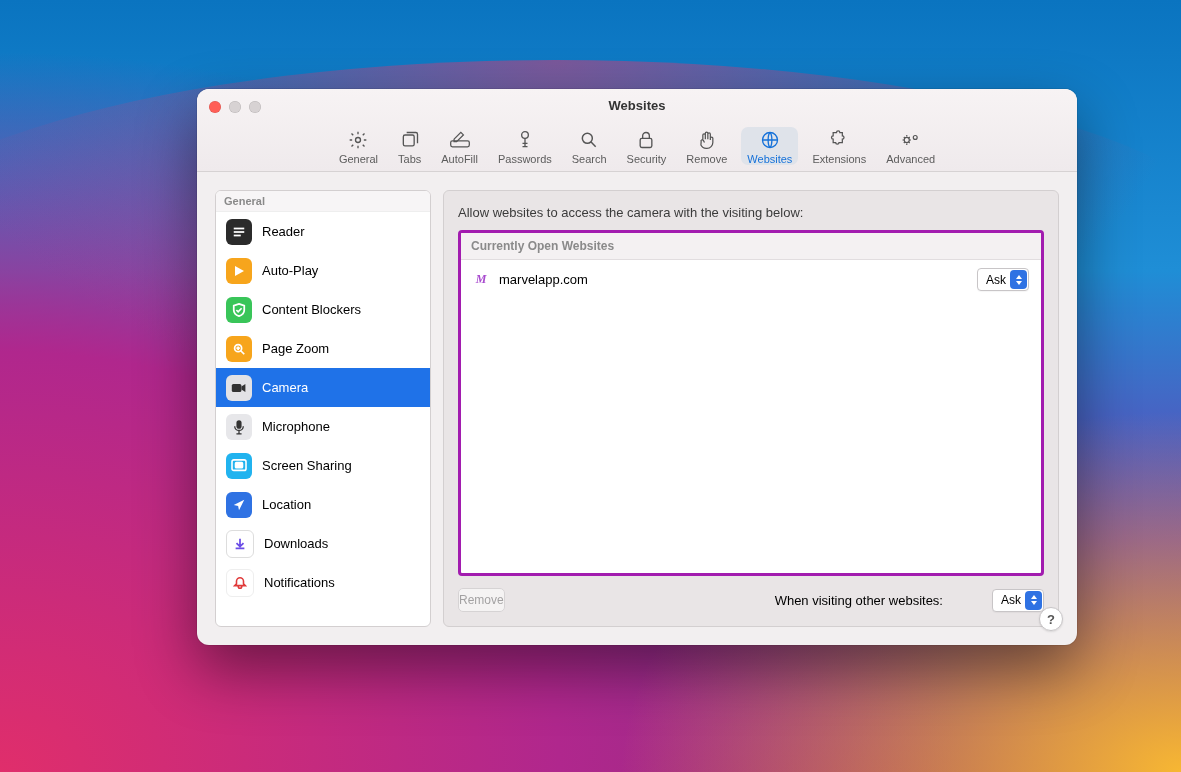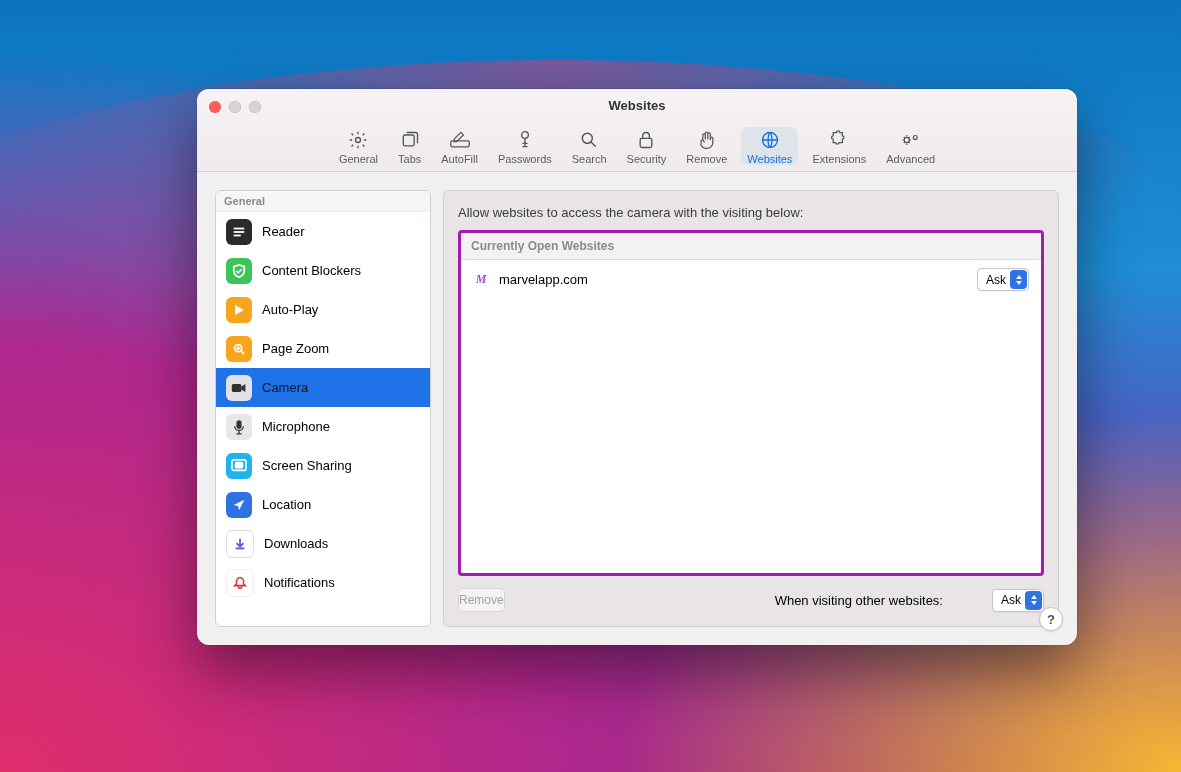--- a/index.html
+++ b/index.html
@@ -17,21 +17,21 @@
 .wtitle{position:absolute;left:0;right:0;top:9px;text-align:center;font-weight:600;color:#333;}
 .toolbar{position:absolute;left:0;right:0;bottom:6px;display:flex;justify-content:center;gap:8px;}
 .tbtn{display:flex;flex-direction:column;align-items:center;gap:2px;padding:2px 6px 0;border-radius:7px;color:#5c5c5c;cursor:default;}
 .tbtn.active{background:#dfe3ea;color:#1571d9;}
 .tbtn .ic{width:22px;height:22px;display:flex;align-items:center;justify-content:center;}
 .tbtn .lbl{font-size:11px;}
 .body{flex:1;display:flex;gap:12px;padding:18px;}
 .sidebar{width:214px;border:1px solid #d3cfd0;border-radius:6px;background:#fff;display:flex;flex-direction:column;overflow:hidden;}
 .shdr{font-size:11px;color:#8a8a8a;padding:4px 8px;border-bottom:1px solid #eee;background:#f7f5f6;font-weight:600;}
 .sitem{display:flex;align-items:center;gap:10px;height:39px;padding:0 10px;cursor:default;}
-.sitem.selected{background:#1f72e8;color:#0f172a;}
+.sitem.selected{background:#1f72e8;color:#ffffff;}
 .sitem .sicon{width:26px;height:26px;border-radius:6px;display:flex;align-items:center;justify-content:center;font-size:15px;color:#fff;}
 .sitem.selected .sicon{filter:brightness(.98);}
 .content{flex:1;border:1px solid #d3cfd0;border-radius:6px;background:#e9e5e6;padding:14px;display:flex;flex-direction:column;}
 .ctitle{color:#3b3b3b;margin-bottom:10px;}
 .listbox{flex:1;border:3px solid #a21caf;border-radius:4px;background:#fff;display:flex;flex-direction:column;overflow:hidden;}
 .listhdr{font-size:12px;font-weight:600;color:#8a8a8a;padding:6px 10px;background:#f4f1f2;border-bottom:1px solid #e1dddf;}
 .row{display:flex;align-items:center;padding:8px 12px;gap:10px;}
 .row .fav{width:16px;height:16px;border-radius:3px;display:flex;align-items:center;justify-content:center;font-weight:700;font-size:12px;color:#a94bcf;font-style:italic;font-family:Georgia,serif;}
 .macsel{position:relative;display:inline-flex;align-items:center;background:#fff;border:1px solid #c8c5c7;border-radius:4px;height:21px;padding:0 22px 0 8px;font-size:12px;box-shadow:0 1px 1px rgba(0,0,0,.04);margin-left:39px;}
 .macsel .arrows{position:absolute;right:1px;top:1px;bottom:1px;width:17px;border-radius:4px;background:#2f72e3;display:flex;flex-direction:column;align-items:center;justify-content:center;gap:0;}
@@ -159,35 +159,35 @@
         <span class="sicon" style="background:#2b2b2b">
             <svg width="14" height="14" viewBox="0 0 16 16" fill="#fff">
               <rect x="2" y="3" width="12" height="2"></rect>
               <rect x="2" y="7" width="12" height="2"></rect>
               <rect x="2" y="11" width="8" height="2"></rect>
             </svg>
           </span>
         <span>Reader</span>
       </div>
       <div class="sitem">
+        <span class="sicon" style="background:#f7a51c">
+            <svg width="12" height="12" viewBox="0 0 12 12" fill="#fff">
+              <path d="M2 1l9 5-9 5z"></path>
+            </svg>
+          </span>
+        <span>Auto-Play</span>
+      </div>
+      <div class="sitem">
         <span class="sicon" style="background:#39c559">
             <svg width="14" height="14" viewBox="0 0 16 16" fill="none" stroke="#fff" stroke-width="2">
               <path d="M8 1l6 2v5c0 4-3 6-6 7-3-1-6-3-6-7V3l6-2z" fill="#39c559"></path>
               <path d="M5 8l2 2 4-4"></path>
             </svg>
           </span>
         <span>Content Blockers</span>
-      </div>
-      <div class="sitem">
-        <span class="sicon" style="background:#f7a51c">
-            <svg width="12" height="12" viewBox="0 0 12 12" fill="#fff">
-              <path d="M2 1l9 5-9 5z"></path>
-            </svg>
-          </span>
-        <span>Auto-Play</span>
       </div>
       <div class="sitem">
         <span class="sicon" style="background:#f7a51c">
             <svg width="14" height="14" viewBox="0 0 16 16" fill="none" stroke="#fff" stroke-width="2">
               <circle cx="7" cy="7" r="4"></circle>
               <path d="M14 14l-4-4M5 7h4M7 5v4"></path>
             </svg>
           </span>
         <span>Page Zoom</span>
       </div>

